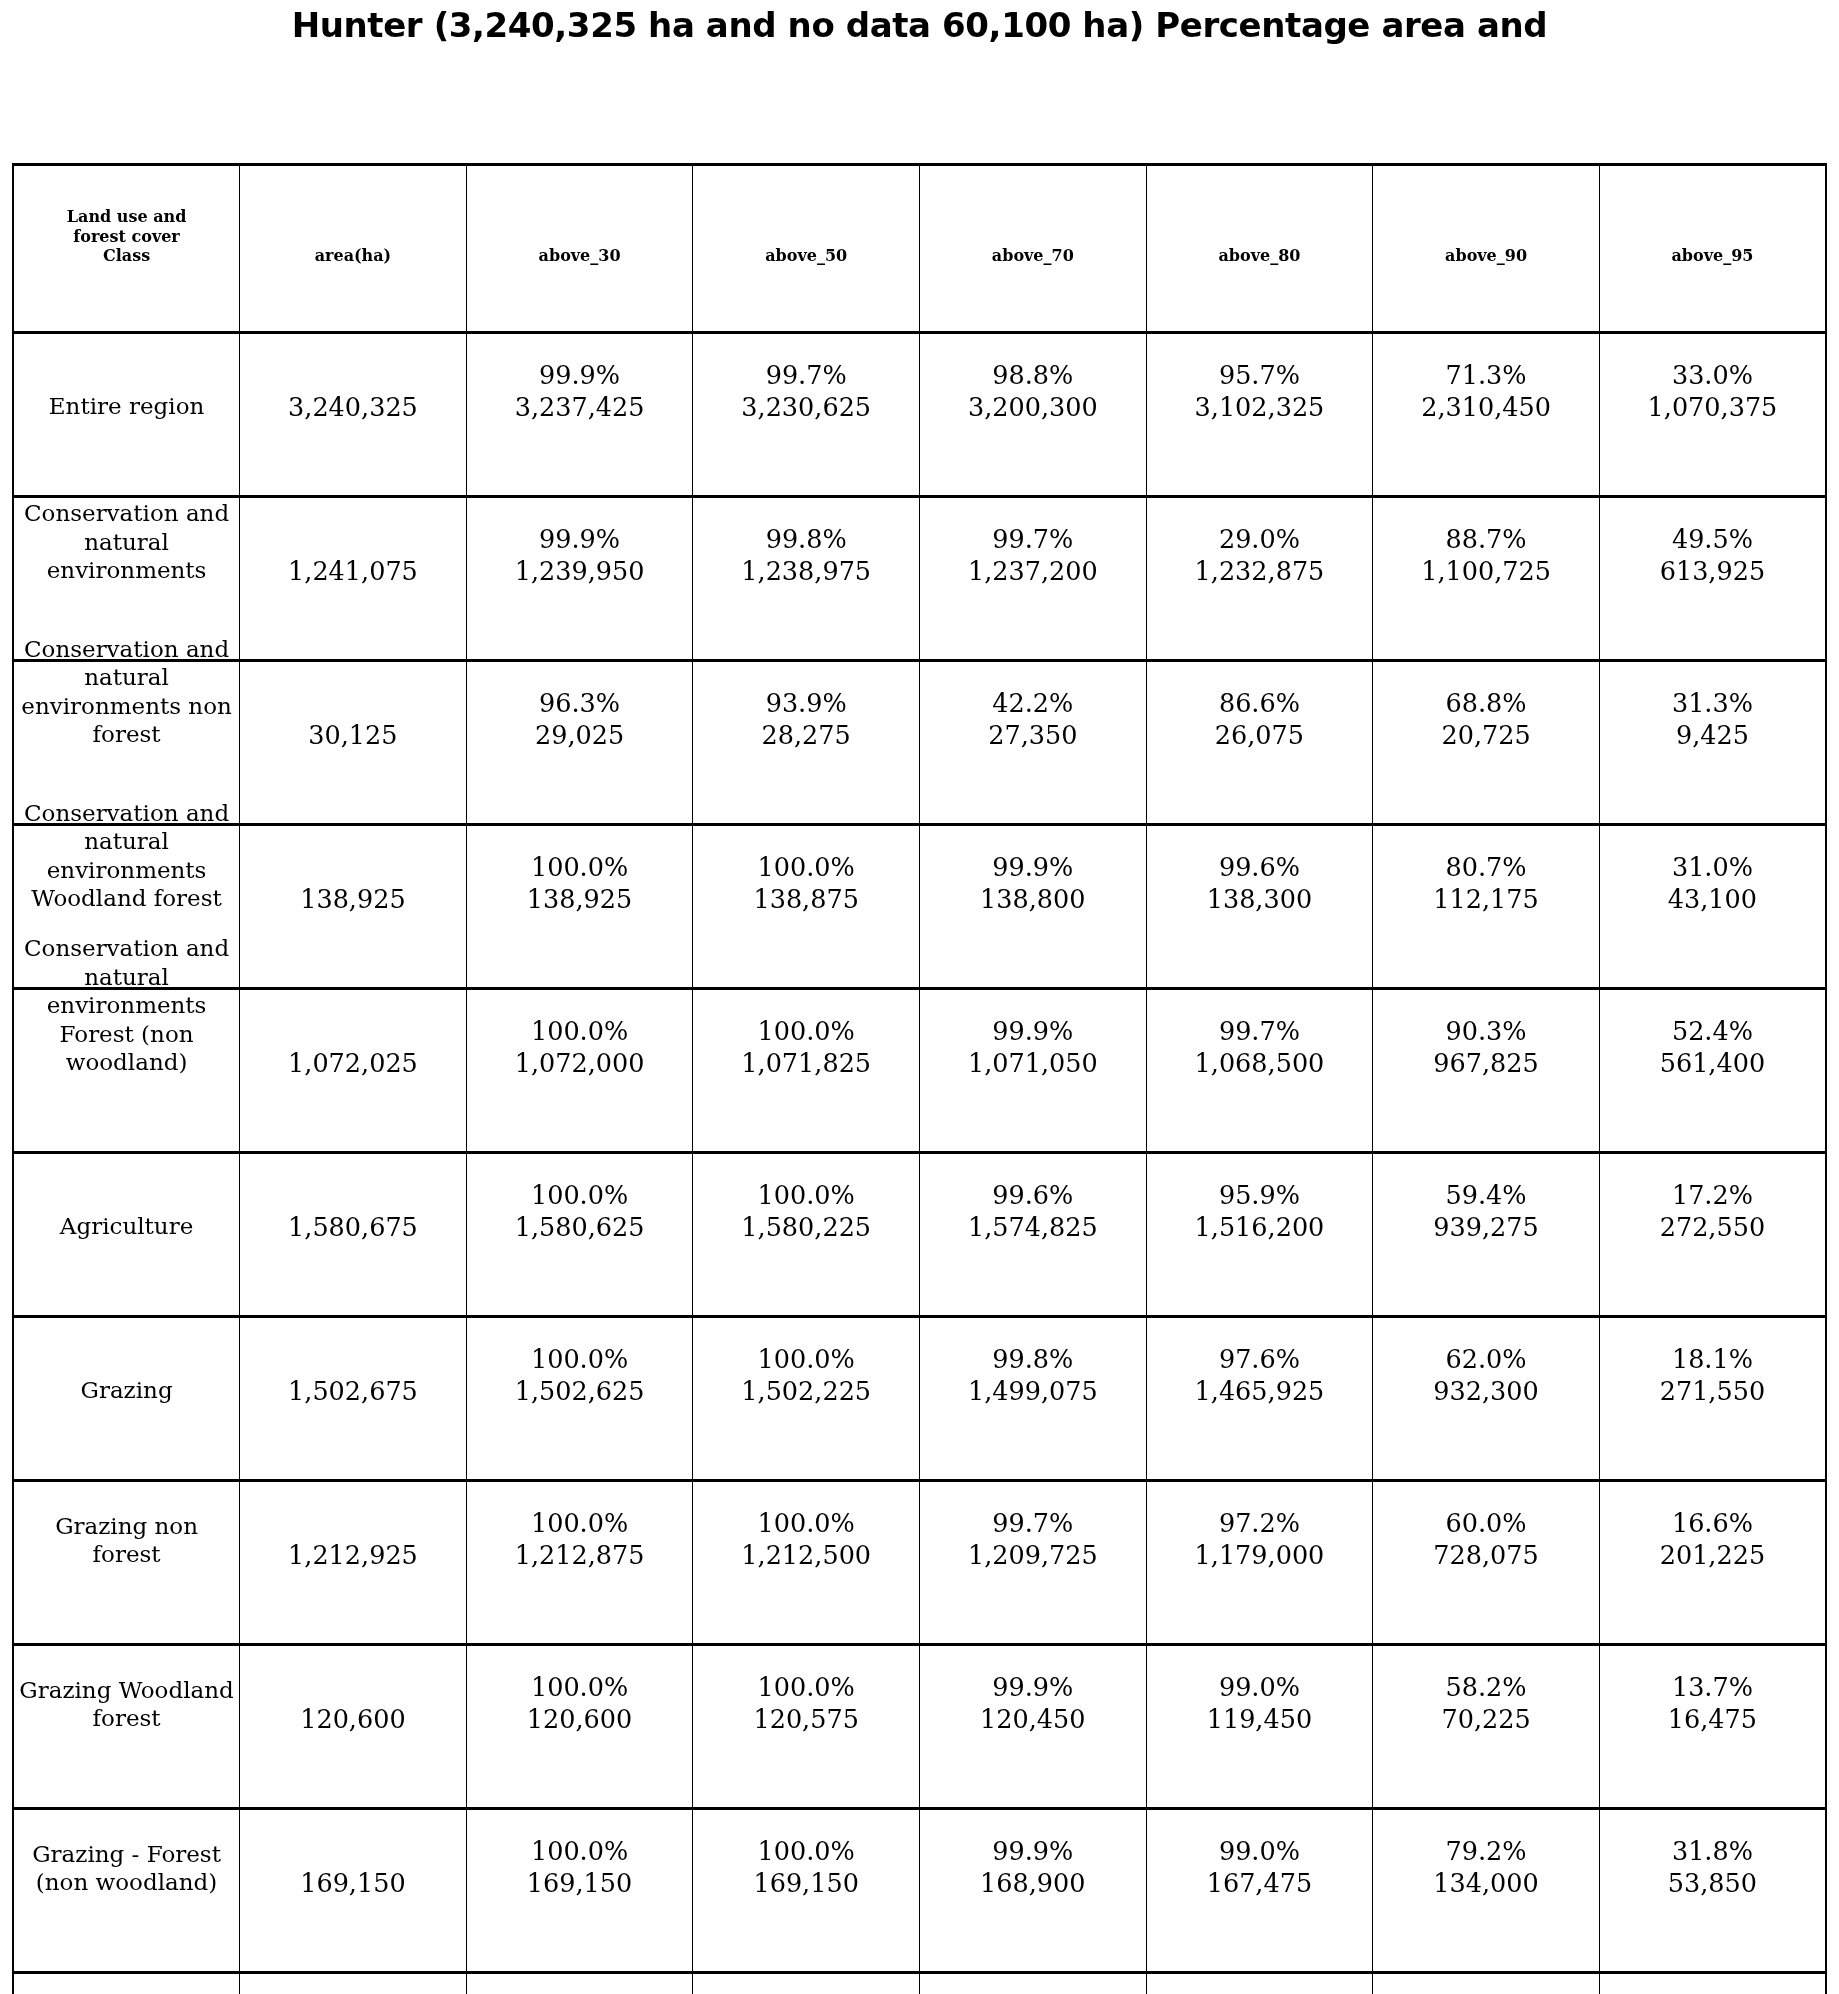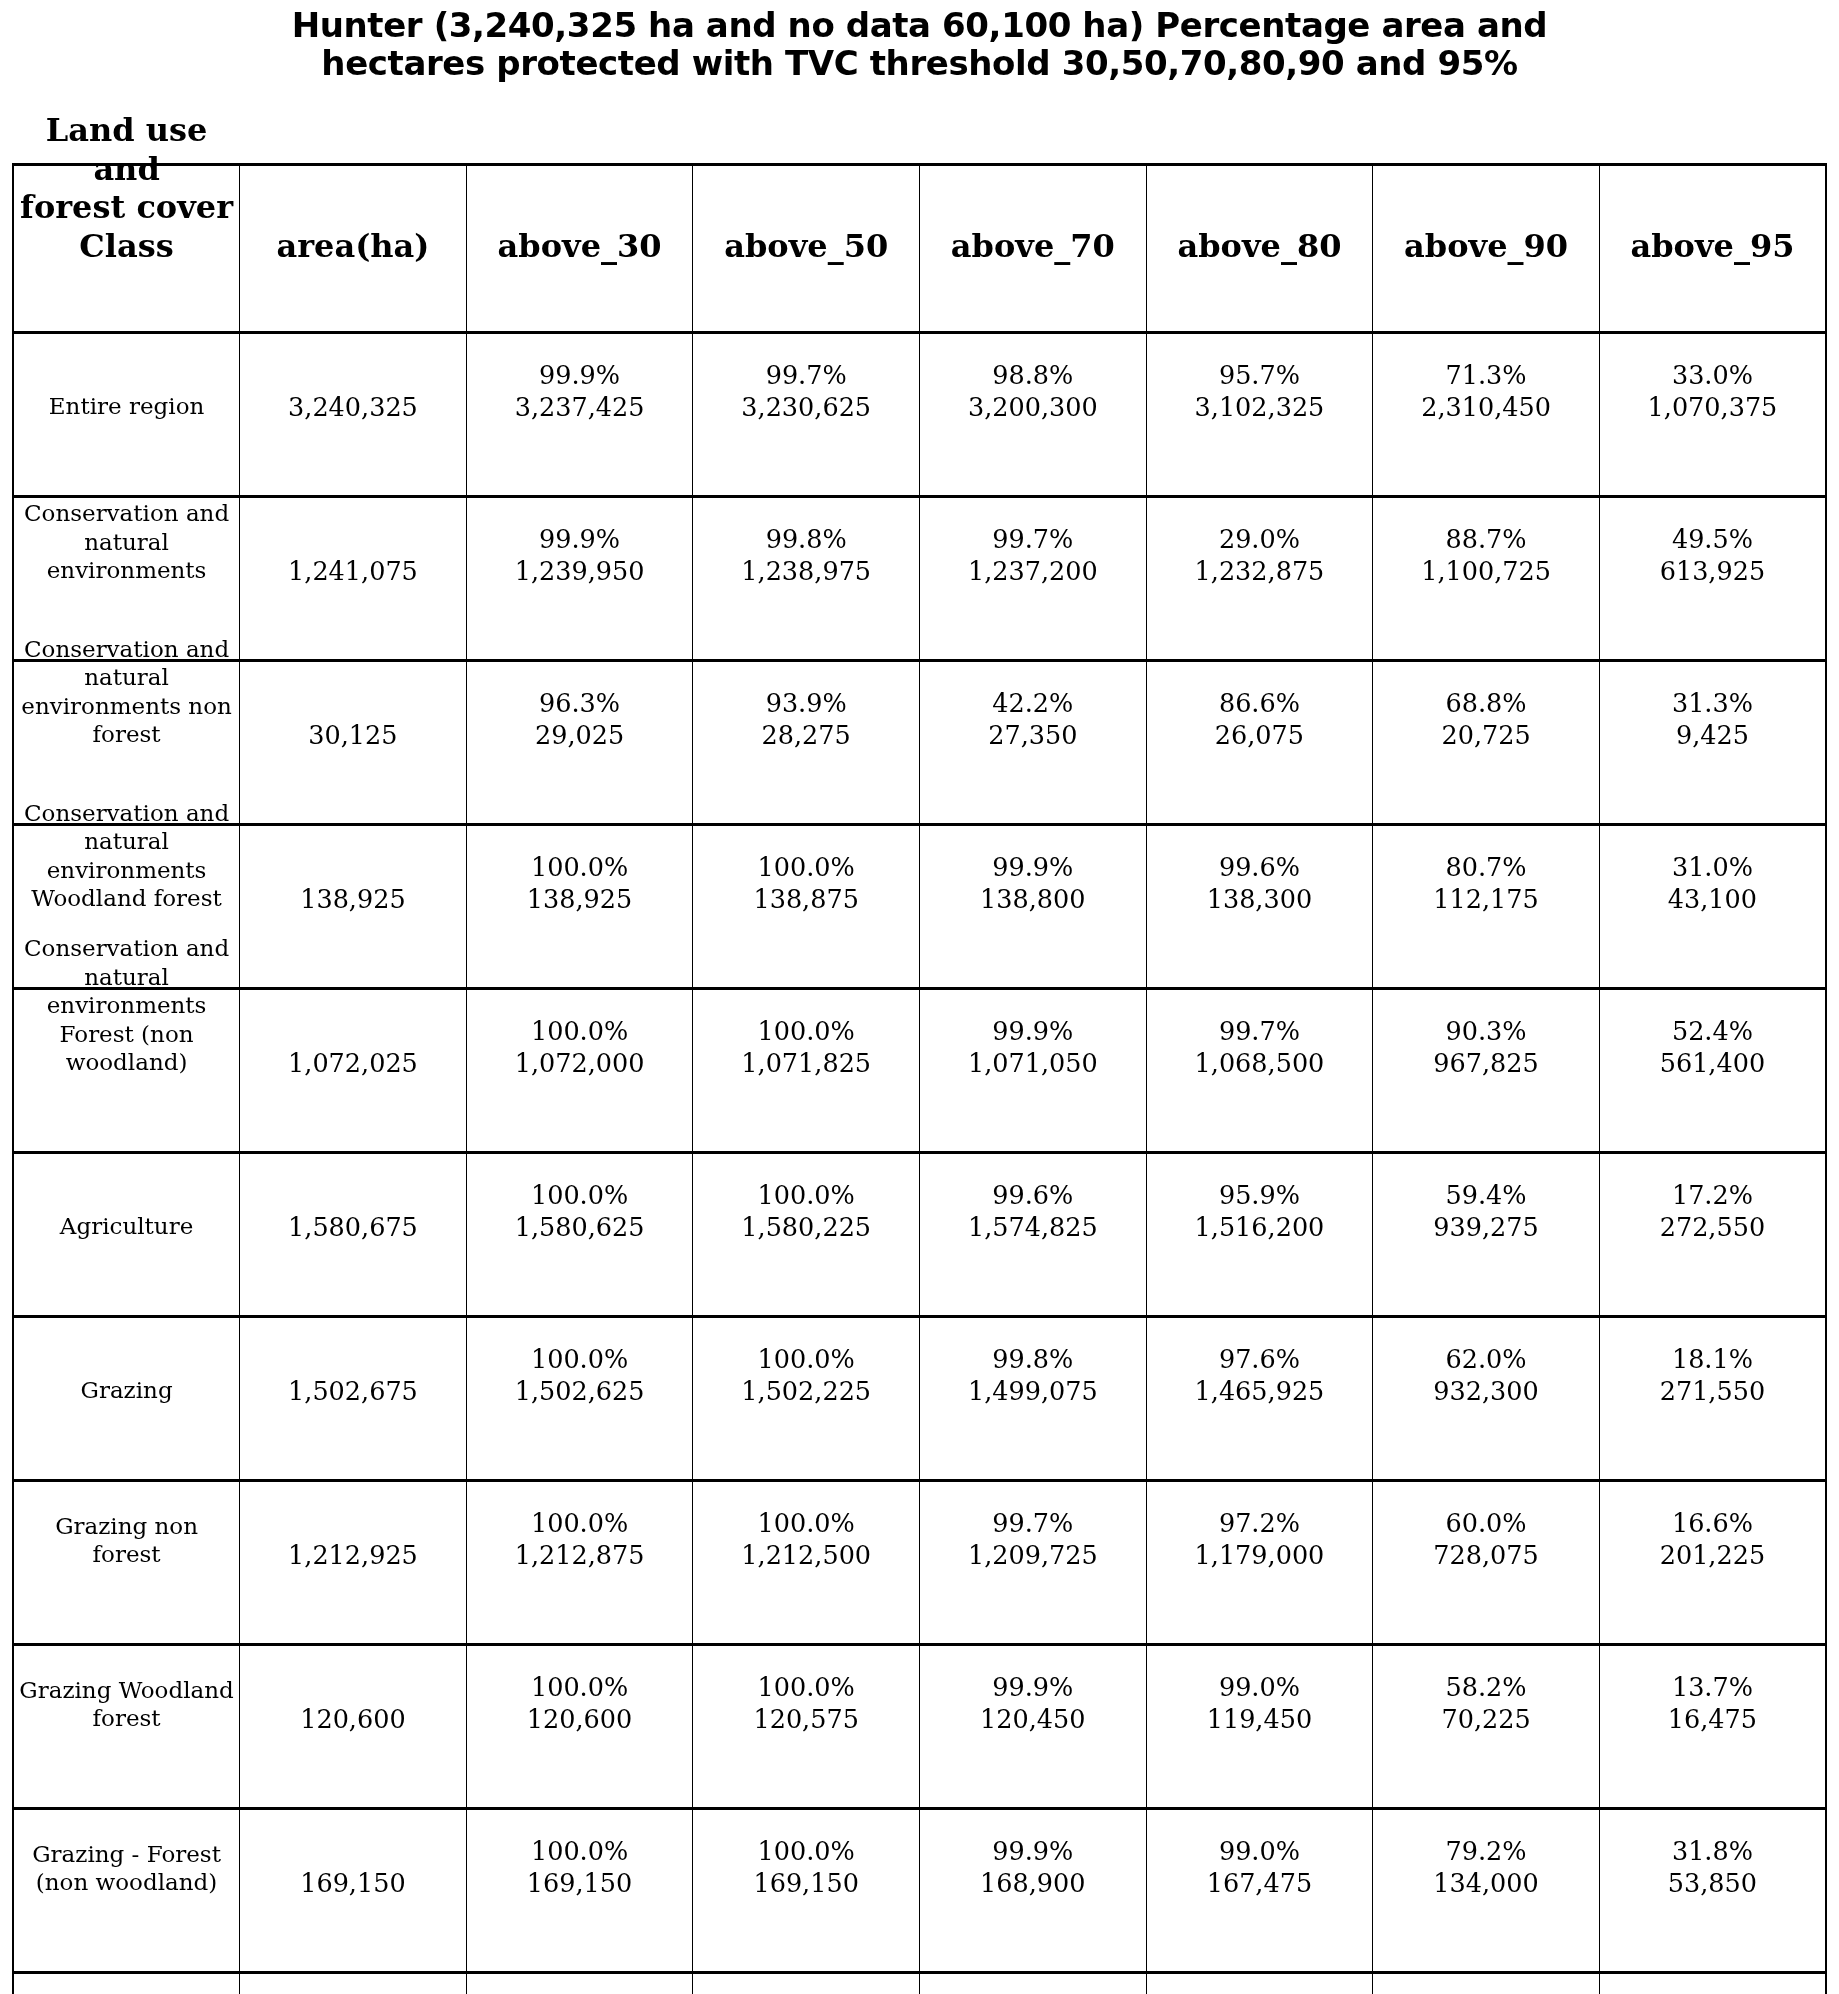--- a/index.html
+++ b/index.html
@@ -11,30 +11,29 @@
   .title div{white-space:nowrap;}
 
   
   table.report{position:absolute;left:12px;top:163px;width:1815px;table-layout:fixed;border-collapse:collapse;}
   table.report{border:2.4px solid #000;}
   table.report th,table.report td{border-left:1.2px solid #000;border-right:1.2px solid #000;
       border-top:3.2px solid #000;border-bottom:3.2px solid #000;position:relative;padding:0;vertical-align:top;}
   thead tr{height:168px;}
   tbody tr{height:164px;}
   .cb{position:absolute;left:-1.6px;right:-1.6px;text-align:center;z-index:3;}
-  .hdr{bottom:40%;font-weight:bold;font-size:32px;line-height:1.2;white-space:pre-line;}
+  .hdr{bottom:40%;font-weight:bold;font-size:16px;line-height:1.2;white-space:pre-line;}
   .cls{bottom:46%;font-weight:normal;font-size:23px;line-height:1.24;white-space:pre-line;}
   .val{bottom:44%;font-size:25.5px;line-height:1.25;}
 </style>
 </head>
 <body>
 
 <div class="title">
   <div>Hunter (3,240,325 ha and no data 60,100 ha) Percentage area and</div>
-  <div>hectares protected with TVC threshold 30,50,70,80,90 and 95%</div>
 </div>
 
 <table class="report">
   <thead>
     <tr>
         <th>
           <div class="cb hdr">Land use and
 forest cover
 Class</div>
         </th>

